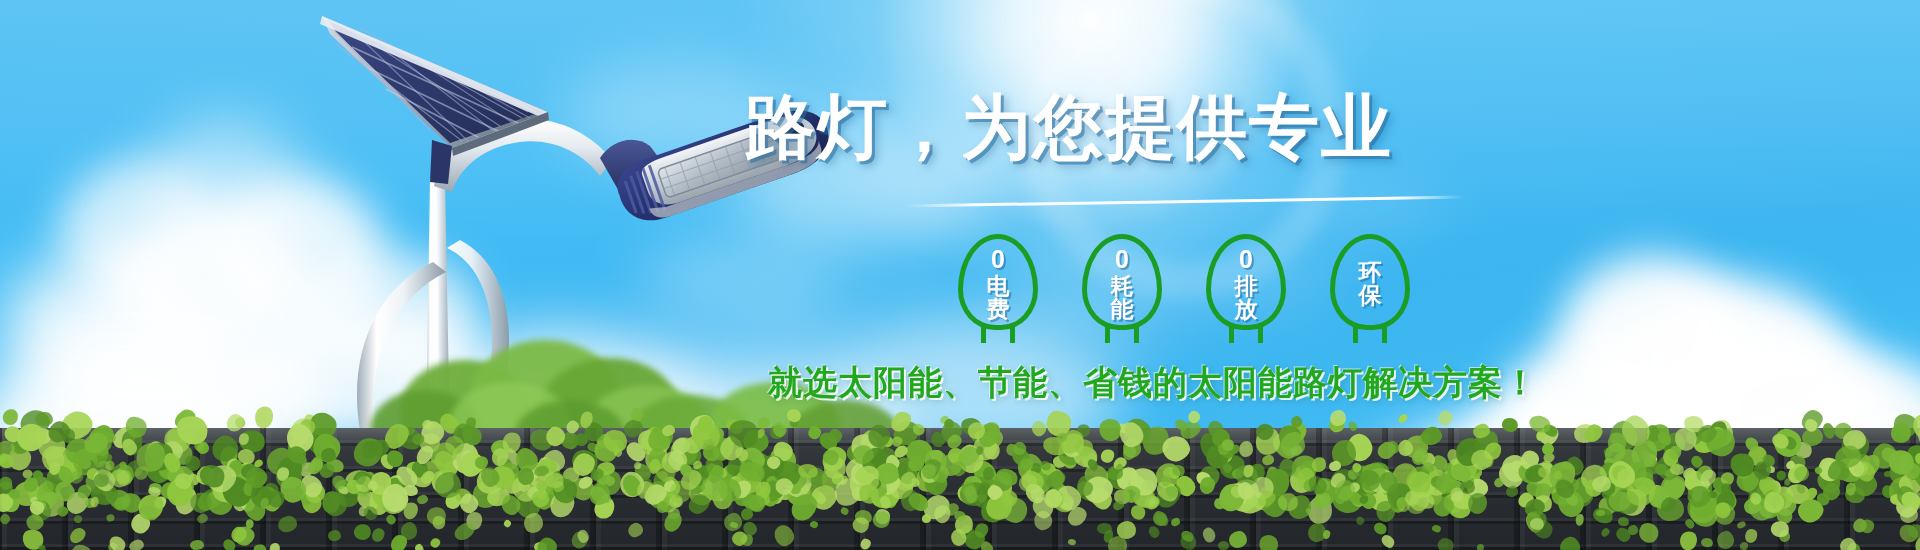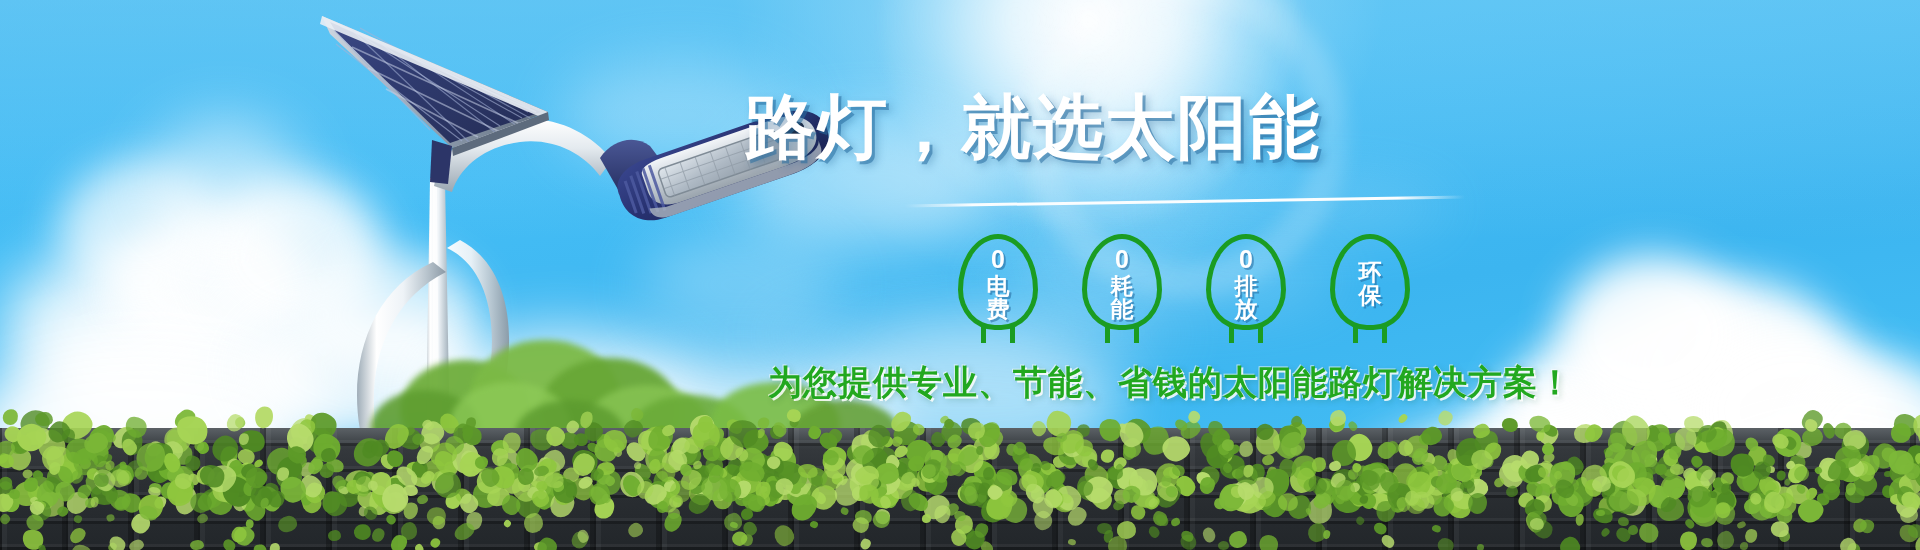--- a/index.html
+++ b/index.html
@@ -1524,21 +1524,21 @@
       <div class="leaf" style="left: 1554.9px; top: 80.2px; width: 19.5px; height: 16.8px; background: rgb(79, 138, 34); transform: rotate(49deg); opacity: 0.73;"></div>
       <div class="leaf" style="left: 536.7px; top: 80.5px; width: 10.4px; height: 10.5px; background: rgb(143, 199, 62); transform: rotate(68deg); opacity: 0.93;"></div>
       <div class="leaf" style="left: 1218px; top: 140.6px; width: 11.1px; height: 9.2px; background: rgb(93, 154, 40); transform: rotate(8deg); opacity: 0.6;"></div>
       <div class="leaf" style="left: 1814.8px; top: 67.1px; width: 7.1px; height: 6.7px; background: rgb(111, 174, 47); transform: rotate(57deg); opacity: 0.94;"></div>
       <div class="leaf" style="left: 1405.2px; top: 91.3px; width: 13.5px; height: 14.4px; background: rgb(166, 212, 85); transform: rotate(-26deg); opacity: 0.75;"></div>
       <div class="leaf" style="left: 961.8px; top: 88.2px; width: 18px; height: 13.2px; background: rgb(124, 184, 56); transform: rotate(77deg); opacity: 0.64;"></div>
       <div class="leaf" style="left: 974.3px; top: 123.9px; width: 14.6px; height: 13.1px; background: rgb(93, 154, 40); transform: rotate(-52deg); opacity: 0.82;"></div>
       <div class="leaf" style="left: 390.1px; top: 135.8px; width: 18px; height: 15.4px; background: rgb(111, 174, 47); transform: rotate(-49deg); opacity: 0.93;"></div>
     </div>
 
-  <div class="headline">路灯，就选太阳能</div>
+  <div class="headline">路灯，为您提供专业</div>
 
   <div class="divider"></div>
 
   <div class="badges">
     <div class="badge">
       <div class="bulb-shape"></div>
       <div class="bulb-neck"></div>
       <div class="badge-text">
         <span class="badge-zero">0</span>
         <span class="badge-line">电</span>
@@ -1567,15 +1567,15 @@
       <div class="bulb-shape"></div>
       <div class="bulb-neck"></div>
       <div class="badge-text">
         <span class="badge-zero"></span>
         <span class="badge-line">环</span>
         <span class="badge-line">保</span>
       </div>
     </div>
   </div>
 
-  <div class="tagline">为您提供专业、节能、省钱的太阳能路灯解决方案！</div>
+  <div class="tagline">就选太阳能、节能、省钱的太阳能路灯解决方案！</div>
 
 </div>
 
 </body></html>

